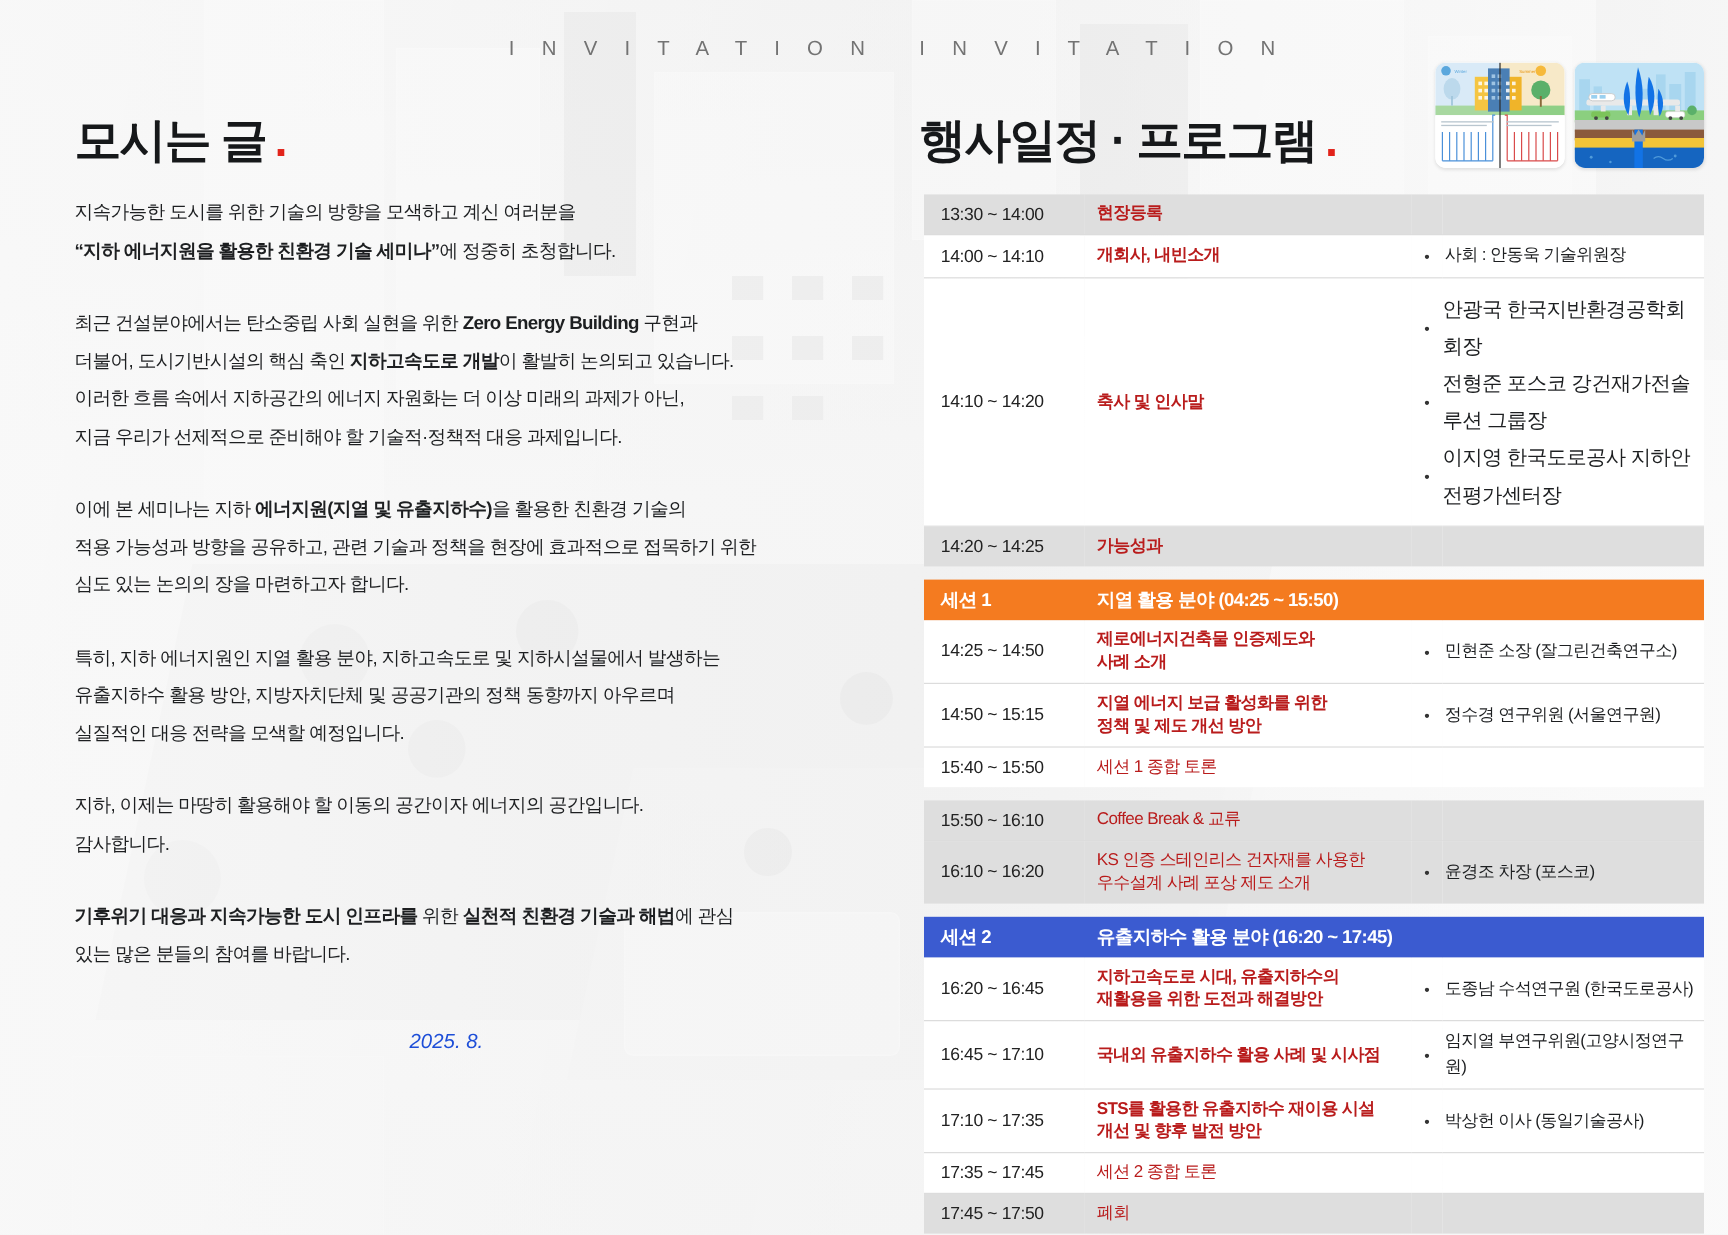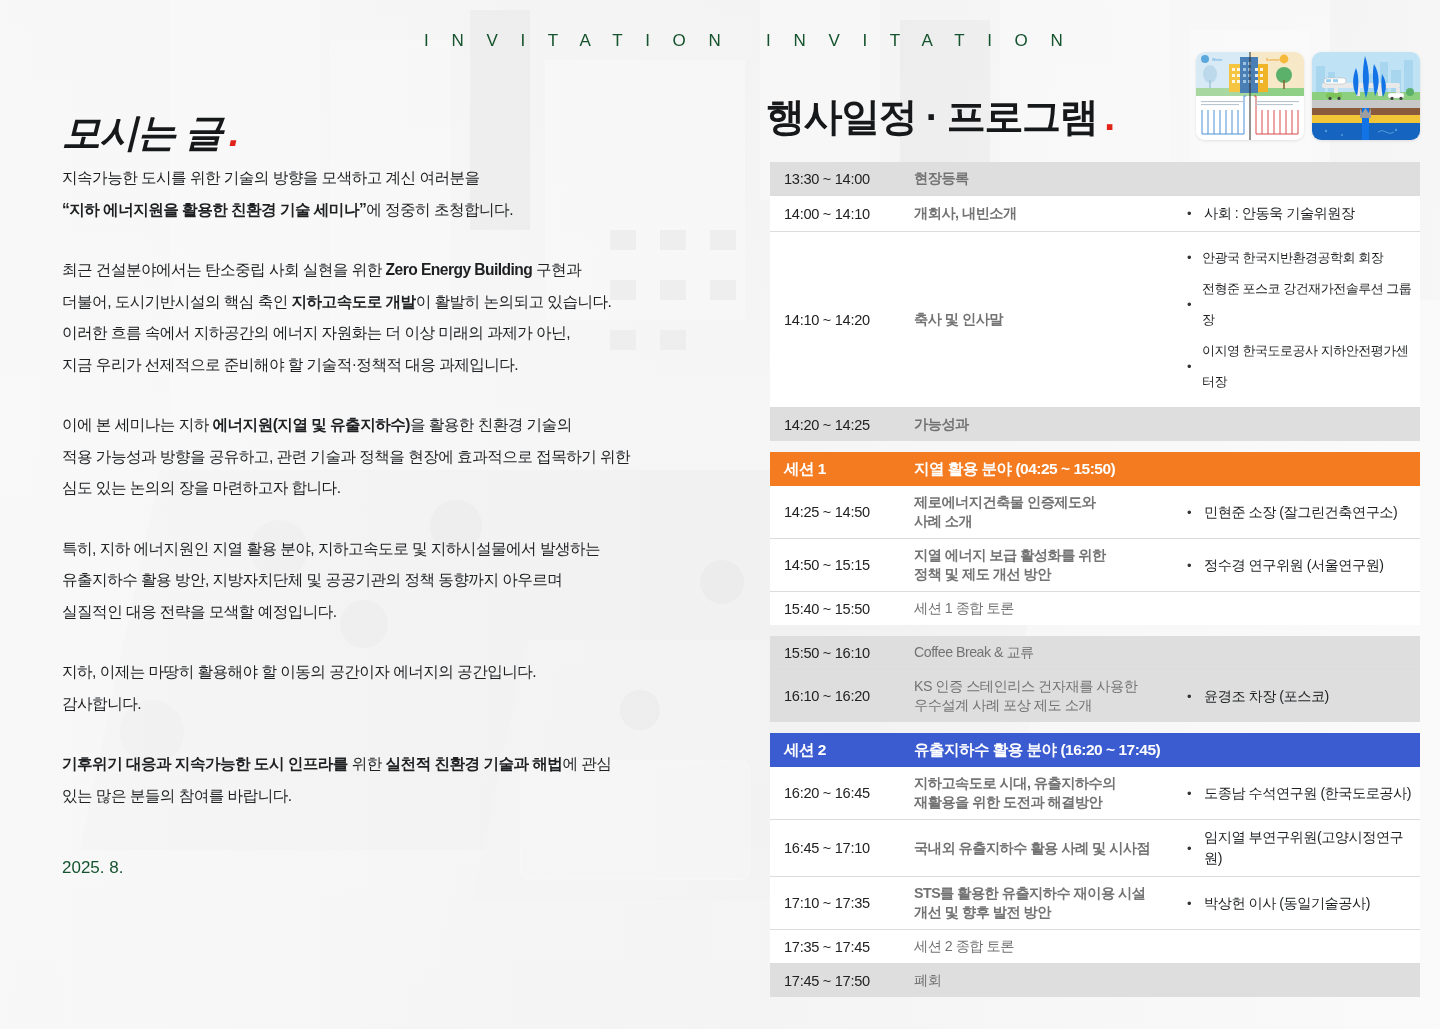--- a/index.html
+++ b/index.html
@@ -44,64 +44,66 @@
   #veil {
     position: absolute; inset: 0;
     background: linear-gradient(90deg, rgba(248,248,248,0.80) 0%, rgba(246,246,246,0.62) 30%, rgba(244,244,244,0.55) 55%, rgba(250,250,250,0.82) 100%);
   }
 
   
   .eyebrow {
     position: absolute;
     font-size: 17px;
     letter-spacing: 9px;
-    color: #14532d;
+    color: #737373;
     font-weight: 400;
     white-space: nowrap;
   }
   #eyebrow-left  { left: 424px;  top: 31px; }
   #eyebrow-right { left: 766px;  top: 31px; }
 
   
   .sec-title {
     position: absolute;
     font-size: 39px;
     font-weight: 800;
     color: #16181a;
     letter-spacing: -1.4px;
     white-space: nowrap;
   }
   .sec-title .dot {
     color: #e2231a;
     font-size: 39px;
     margin-left: 7px;
   }
-  #title-left  { left: 62px;  top: 106px; font-style: italic; }
+  #title-left  { left: 62px;  top: 90px; }
   #title-right { left: 766px; top: 90px; }
 
   
   #letter {
     position: absolute;
     left: 62px; top: 162px;
     width: 620px;
     color: #1d1f21;
     font-size: 15.6px;
     line-height: 31.5px;
     letter-spacing: -0.55px;
   }
   #letter p { margin: 0; }
   #letter p.gap { margin-top: 29px; }
   #letter b { font-weight: 800; }
   #date {
     position: absolute;
     left: 62px; top: 858px;
     width: 620px;
+    text-align: center;
     font-size: 17px;
-    color: #14532d;
+    color: #1d4ed8;
     letter-spacing: 0px;
+    font-style: italic;
   }
 
   
   .illu {
     position: absolute;
     width: 108px; height: 88px;
     border-radius: 9px;
     overflow: hidden;
     background: #fff;
     box-shadow: 0 1px 3px rgba(0,0,0,0.10);
@@ -113,21 +115,21 @@
   #schedule {
     position: absolute;
     left: 770px; top: 162px;
     width: 650px;
   }
   .tbl { width: 100%; border-collapse: collapse; table-layout: fixed; }
   .tbl td {
     vertical-align: middle;
     padding: 7px 0;
     font-size: 14.2px;
-    color: #737373;
+    color: #b91c1c;
     letter-spacing: -0.5px;
   }
   .col-time   { width: 134px; }
   .col-topic  { width: 272px; }
   .col-bullet { width: 26px; }
   .col-spk    { width: 218px; }
 
   td.time  { padding-left: 14px; font-size: 14.6px; letter-spacing: -0.3px; color: #222; }
   td.topic { padding-left: 10px; font-weight: 800; line-height: 19px; }
   td.topic.plain { font-weight: 400; }
@@ -151,21 +153,21 @@
     letter-spacing: -0.5px;
   }
   .banner .b-label { width: 144px; padding-left: 14px; }
   .banner .b-title { flex: 1; }
   .banner.orange { background: #f47b20; justify-content: flex-end; }
   .banner.blue   { background: #3b5bd0; }
 
   .multi-spk { display: table; width: 100%; }
   .multi-spk .row { display: table-row; }
   .multi-spk .bt  { display: table-cell; width: 26px; text-align: center; vertical-align: middle; font-size: 13px; color:#333; }
-  .multi-spk .tx  { display: table-cell; vertical-align: middle; line-height: 31px; letter-spacing:-0.5px; font-size:13px;margin-top:42px;}
+  .multi-spk .tx  { display: table-cell; vertical-align: middle; line-height: 31px; letter-spacing:-0.5px; font-size:17px;margin-top:42px;}
 </style>
 </head>
 <body>
 
 <div id="page">
 
   <div id="bg">
     <div class="blk" style="left:170px;top:0;width:150px;height:430px;"></div>
     <div class="blk" style="left:330px;top:40px;width:120px;height:300px;"></div>
     <div class="blk dk" style="left:470px;top:10px;width:60px;height:220px;"></div>

